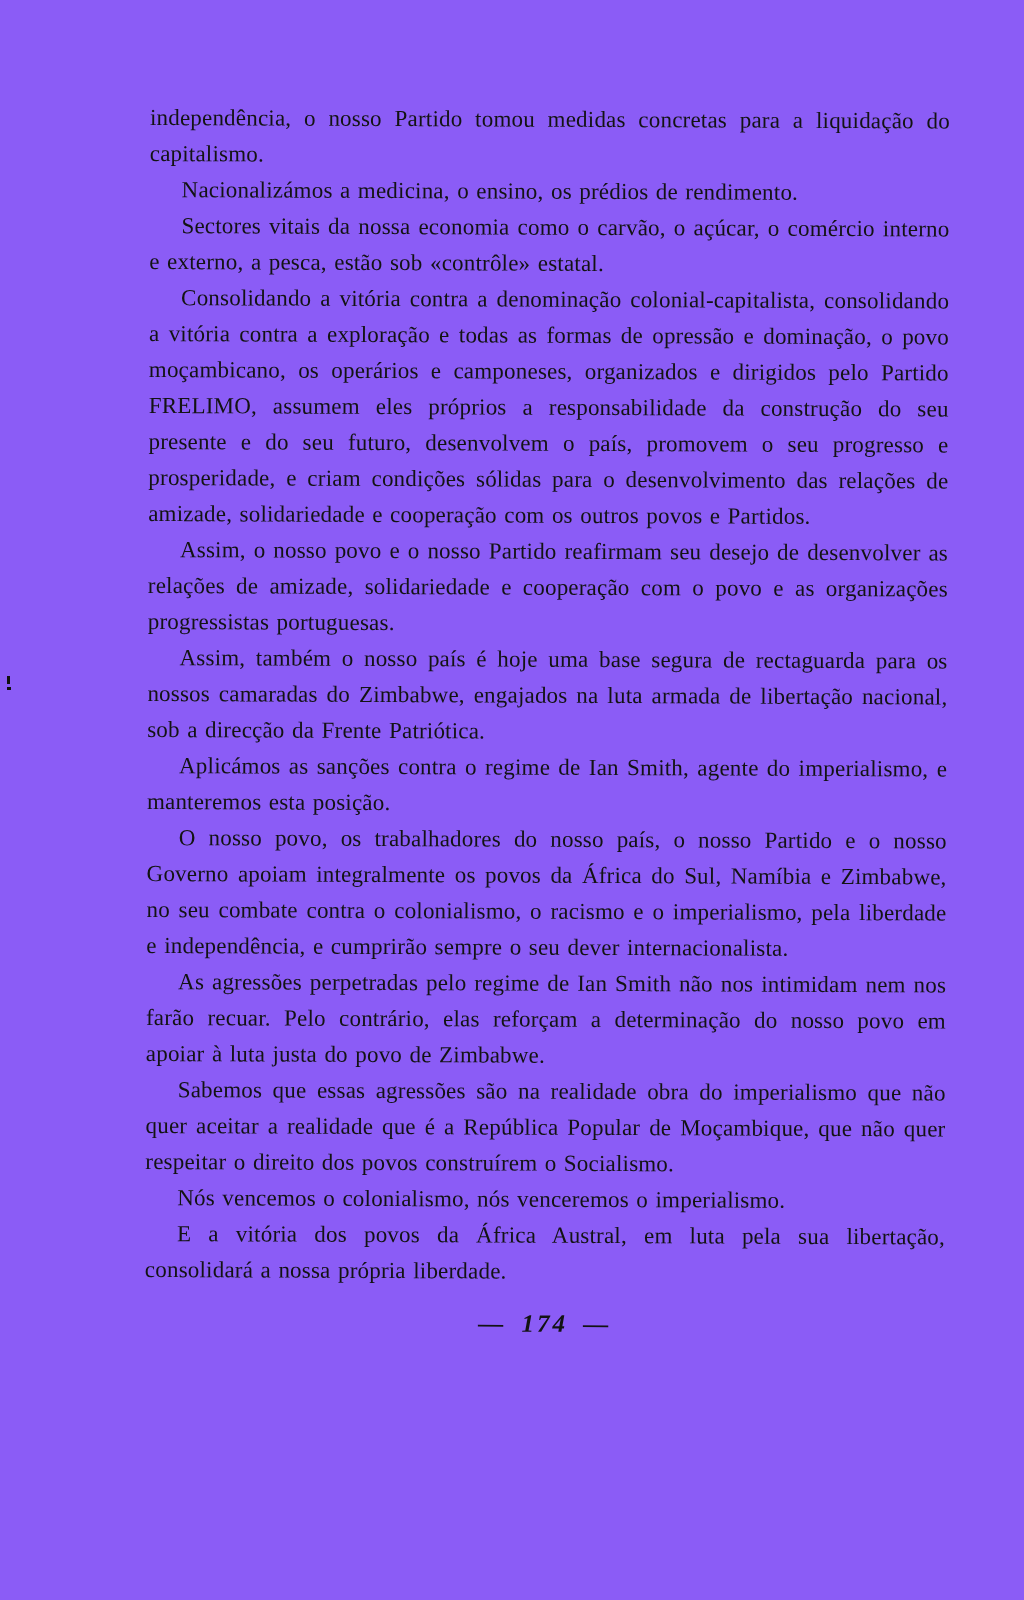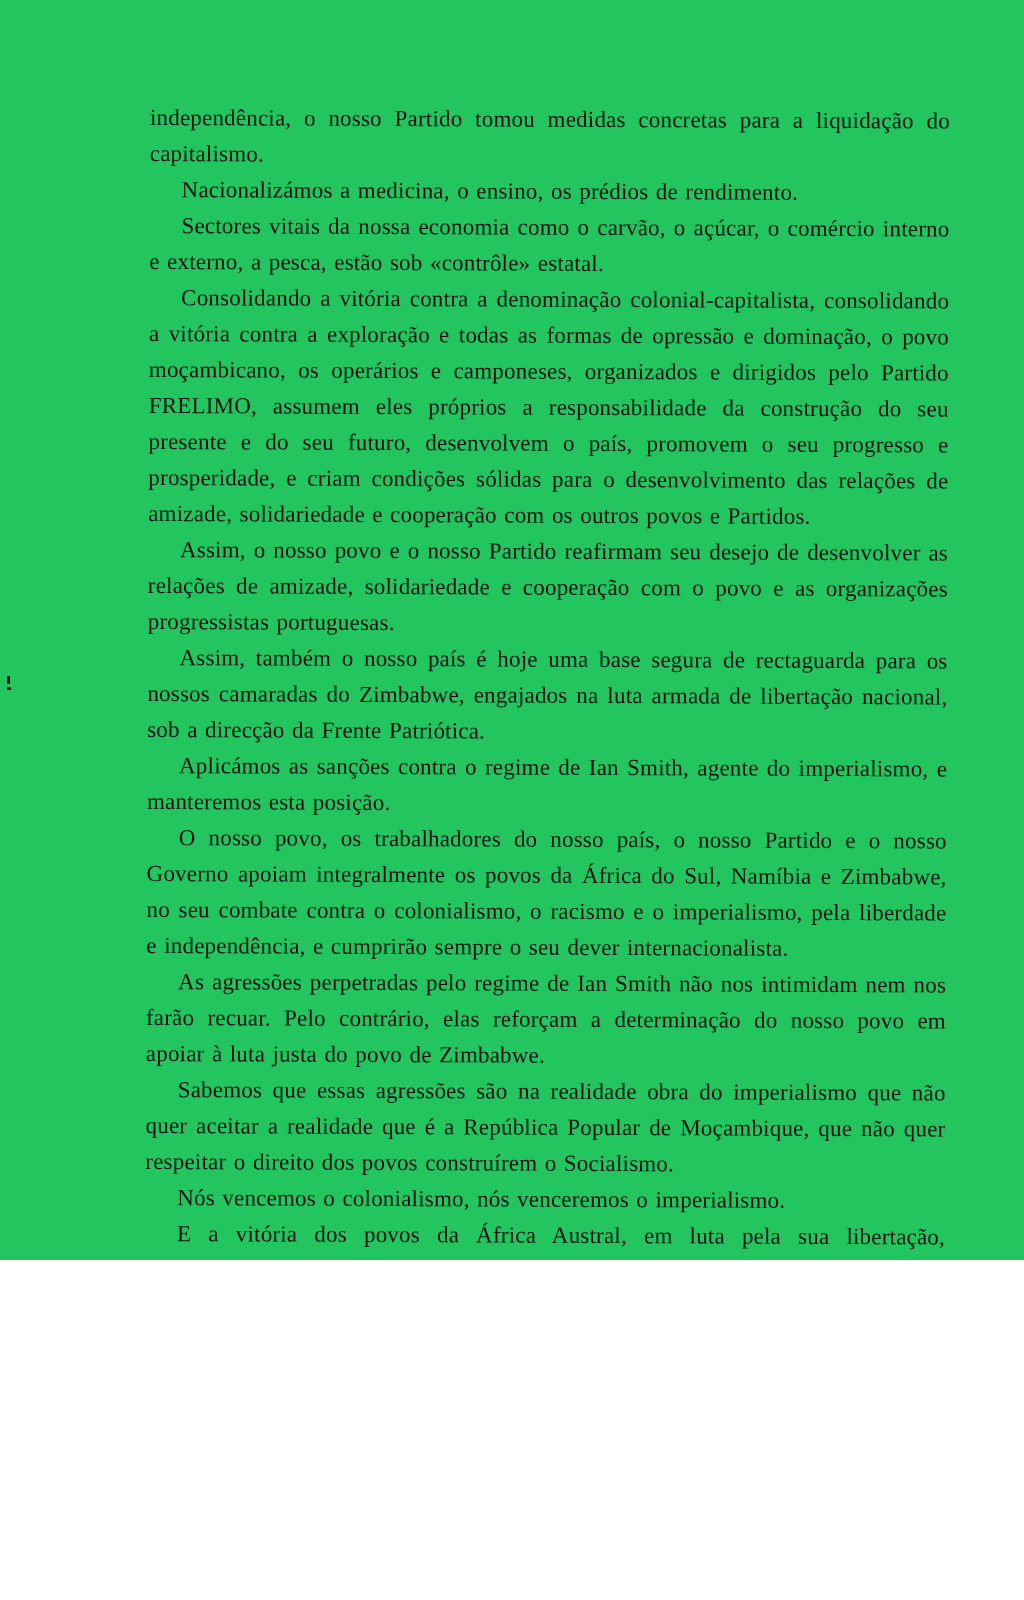--- a/index.html
+++ b/index.html
@@ -3,22 +3,22 @@
 <meta charset="utf-8">
 <style>
   html, body {
     margin: 0;
     padding: 0;
     background: #ffffff;
   }
   .page {
     position: relative;
     width: 1024px;
-    height: 1260px;
-    background: #22c55e;
+    height: 1600px;
+    background: #8b5cf6;
     overflow: hidden;
   }
   .text-block {
     position: absolute;
     left: 150px;
     top: 100px;
     width: 800px;
     transform: rotate(0.25deg);
     transform-origin: top left;
     color: #131313;

